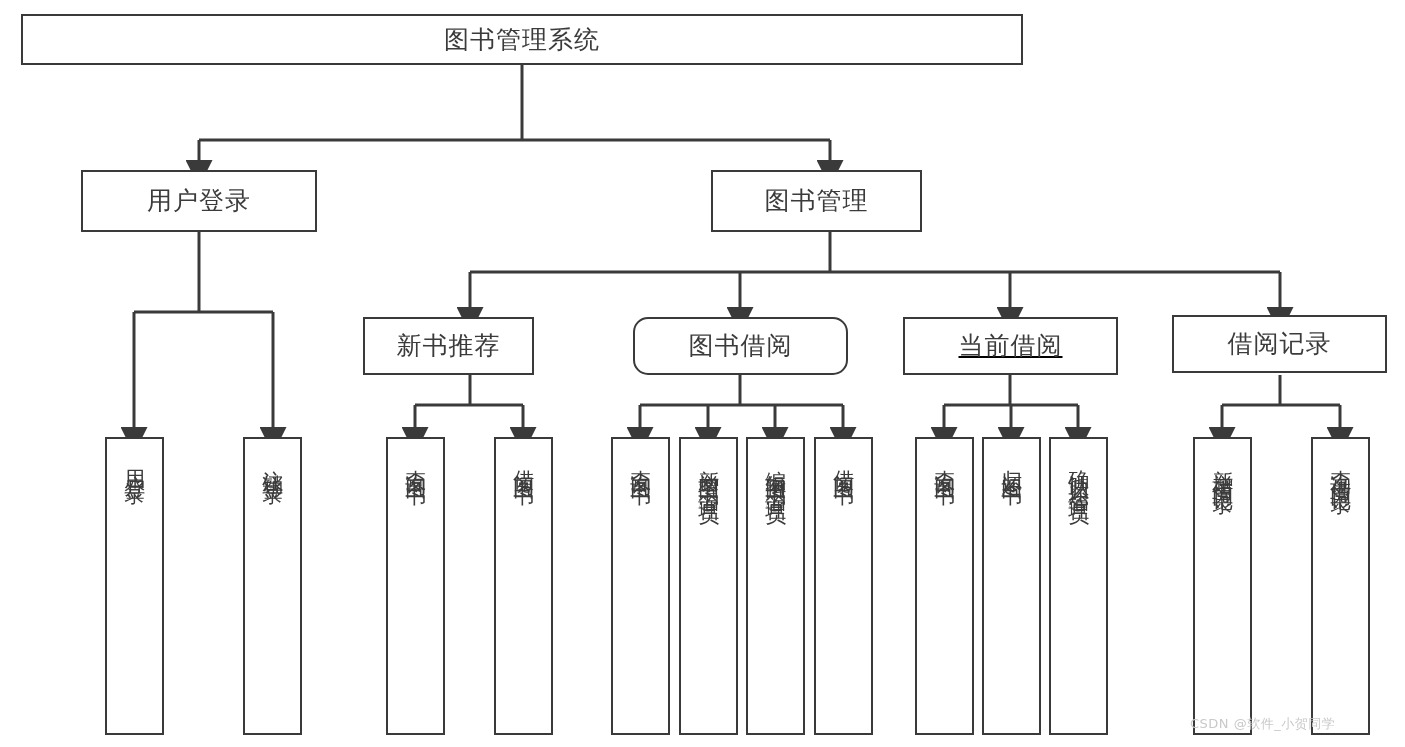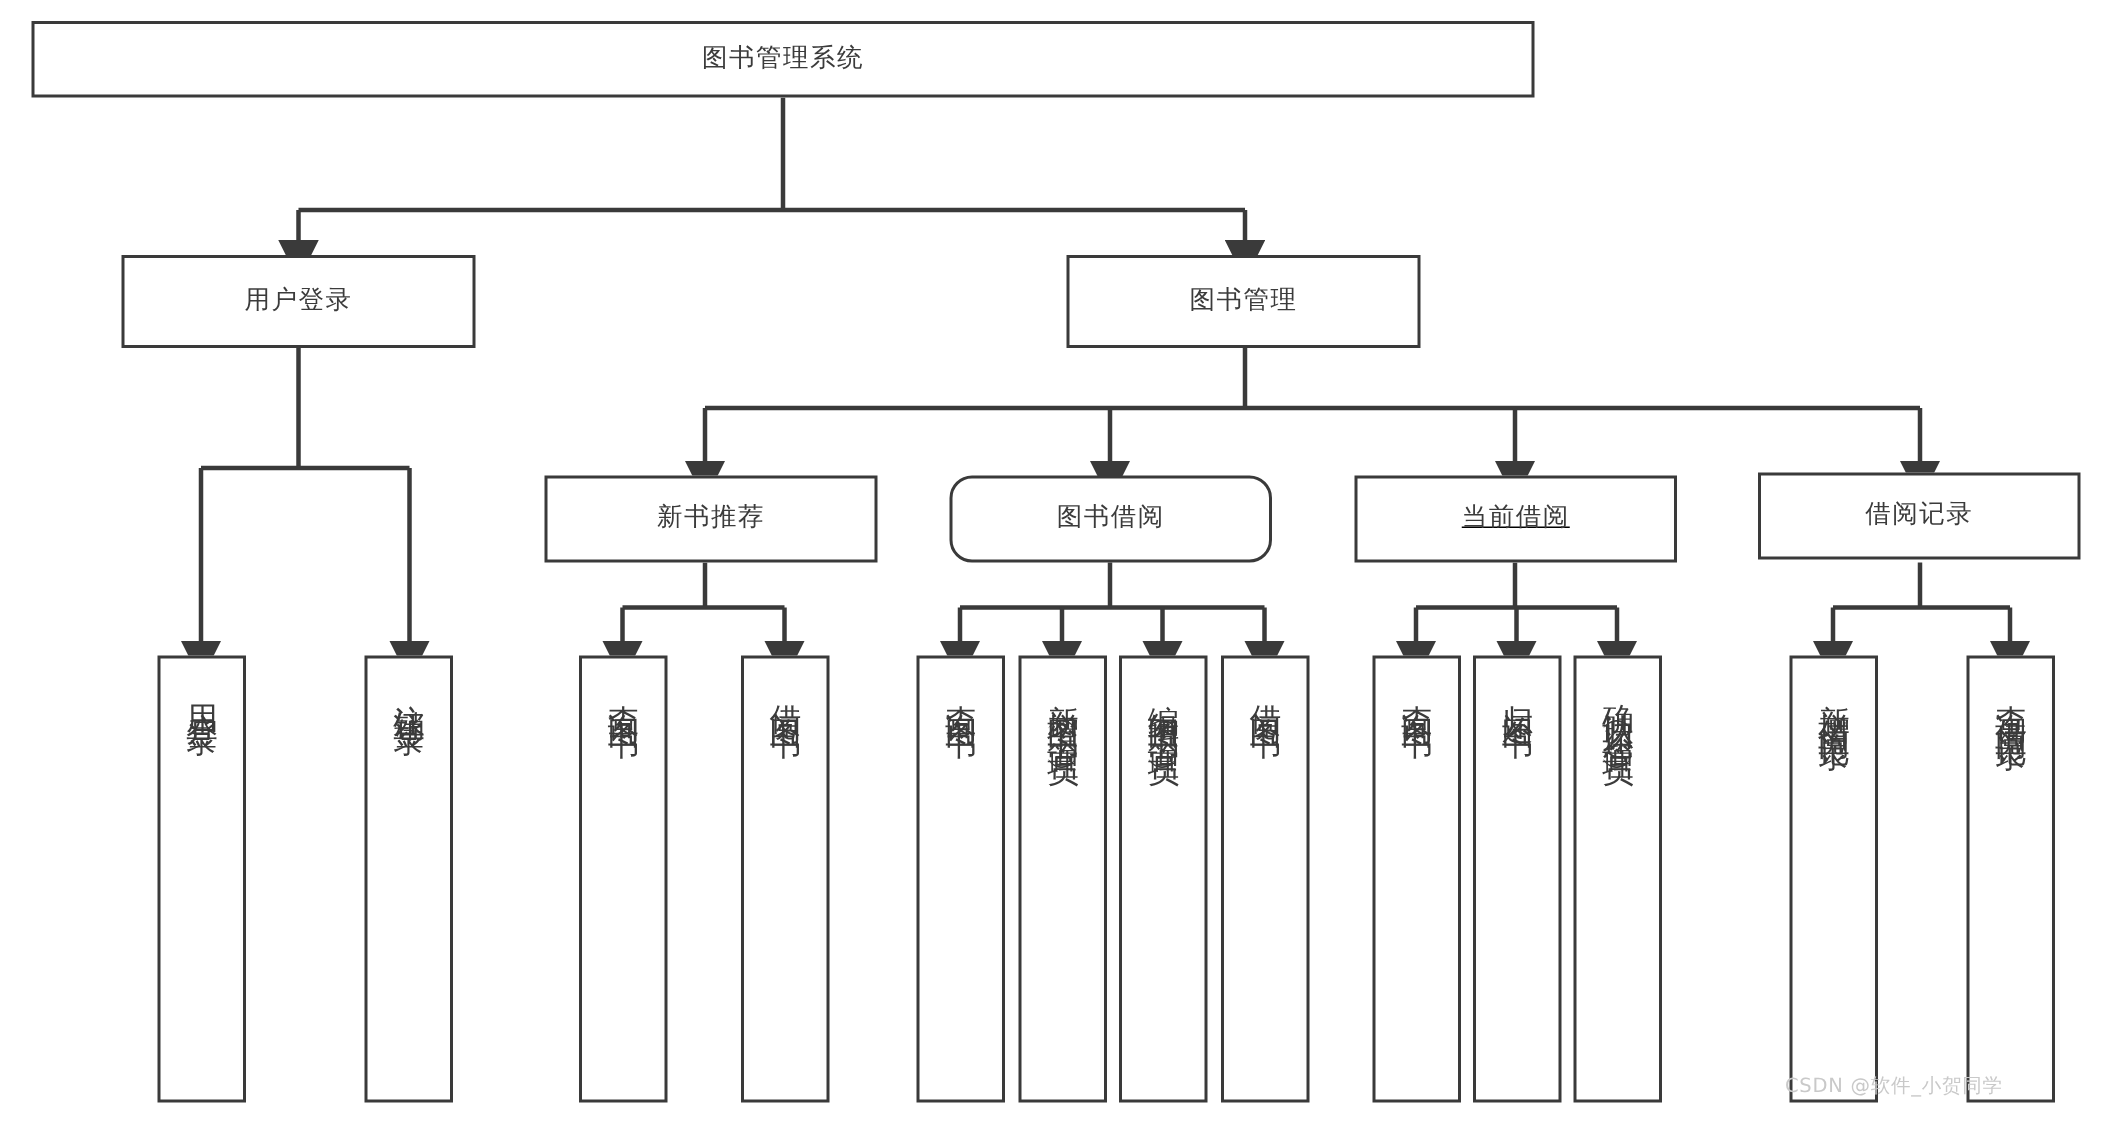--- a/index.html
+++ b/index.html
@@ -32,21 +32,21 @@
     position: absolute;
     box-sizing: border-box;
     background: #ffffff;
     border: 2px solid #3a3a3a;
     display: flex;
     align-items: center;
     justify-content: center;
   }
   .node-label {
     color: #3b3b3b;
-    font-size: 17px;
+    font-size: 25px;
     line-height: 1.25;
     letter-spacing: 1px;
     white-space: nowrap;
     text-align: center;
   }
   .node-box.vertical {
     align-items: flex-start;
     justify-content: center;
     padding-top: 14px;
   }
@@ -123,25 +123,25 @@
     </g>
   </svg>
 
   <div class="node-box" style="left:21px; top:14px; width:1002px; height:51px;">
     <span class="node-label">图书管理系统</span>
   </div>
 
   <div class="node-box" style="left:81px; top:170px; width:236px; height:62px;">
     <span class="node-label">用户登录</span>
   </div>
-  <div class="node-box" style="left:711px; top:170px; width:236px; height:62px;">
+  <div class="node-box" style="left:711px; top:170px; width:211px; height:62px;">
     <span class="node-label">图书管理</span>
   </div>
 
-  <div class="node-box" style="left:363px; top:317px; width:222px; height:58px;">
+  <div class="node-box" style="left:363px; top:317px; width:171px; height:58px;">
     <span class="node-label">新书推荐</span>
   </div>
   <div class="node-box" style="left:633px; top:317px; width:215px; height:58px;border-radius:15px;">
     <span class="node-label">图书借阅</span>
   </div>
   <div class="node-box" style="left:903px; top:317px; width:215px; height:58px;text-decoration:underline;">
     <span class="node-label">当前借阅</span>
   </div>
   <div class="node-box" style="left:1172px; top:315px; width:215px; height:58px;">
     <span class="node-label">借阅记录</span>

